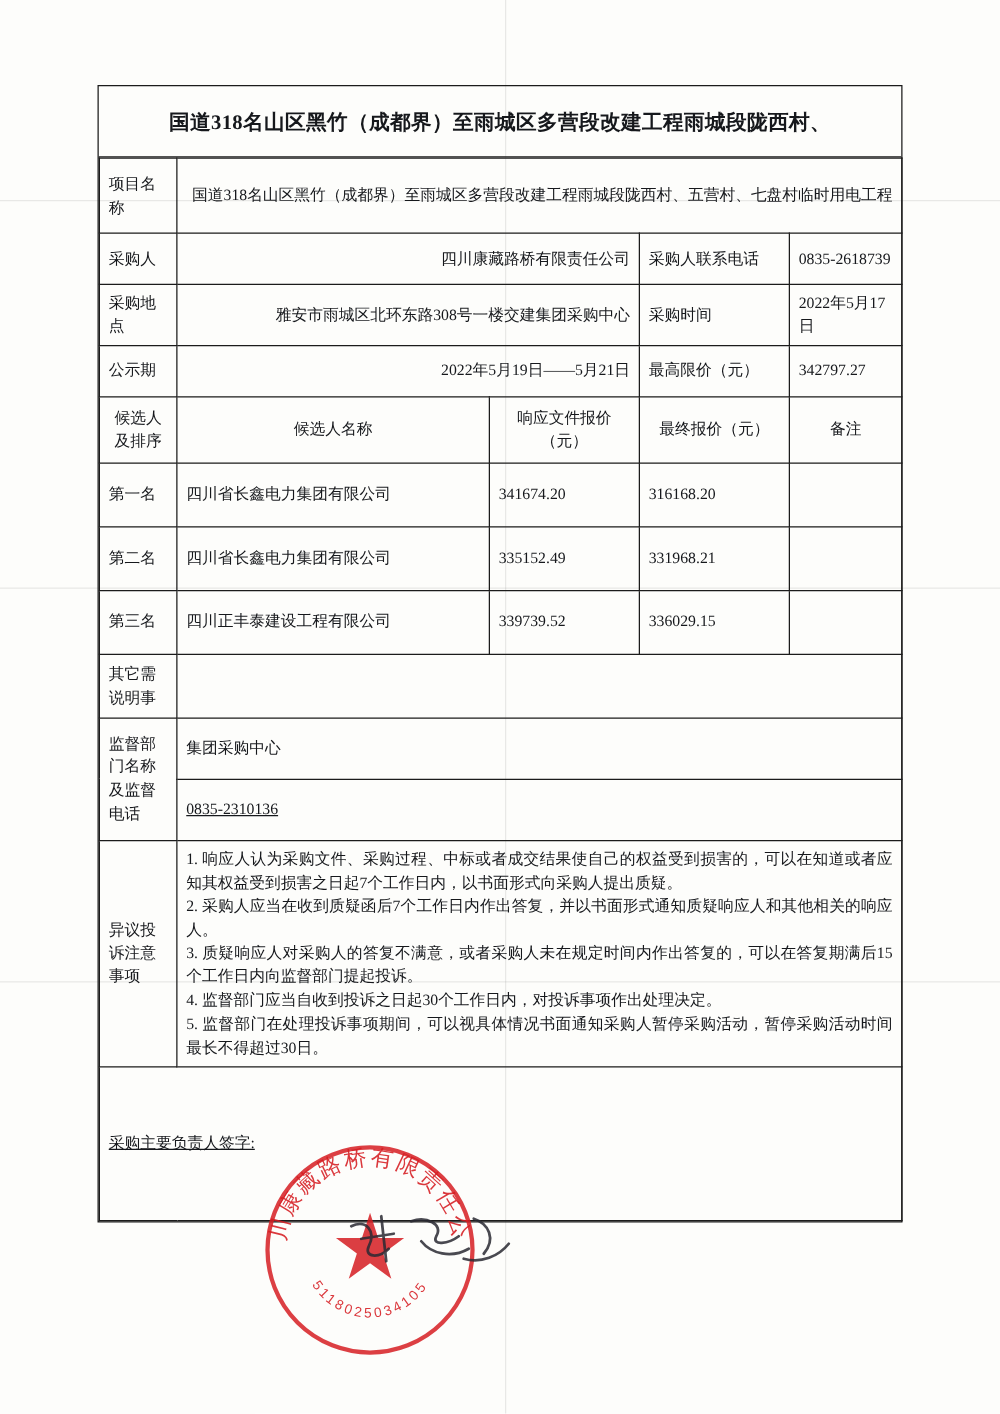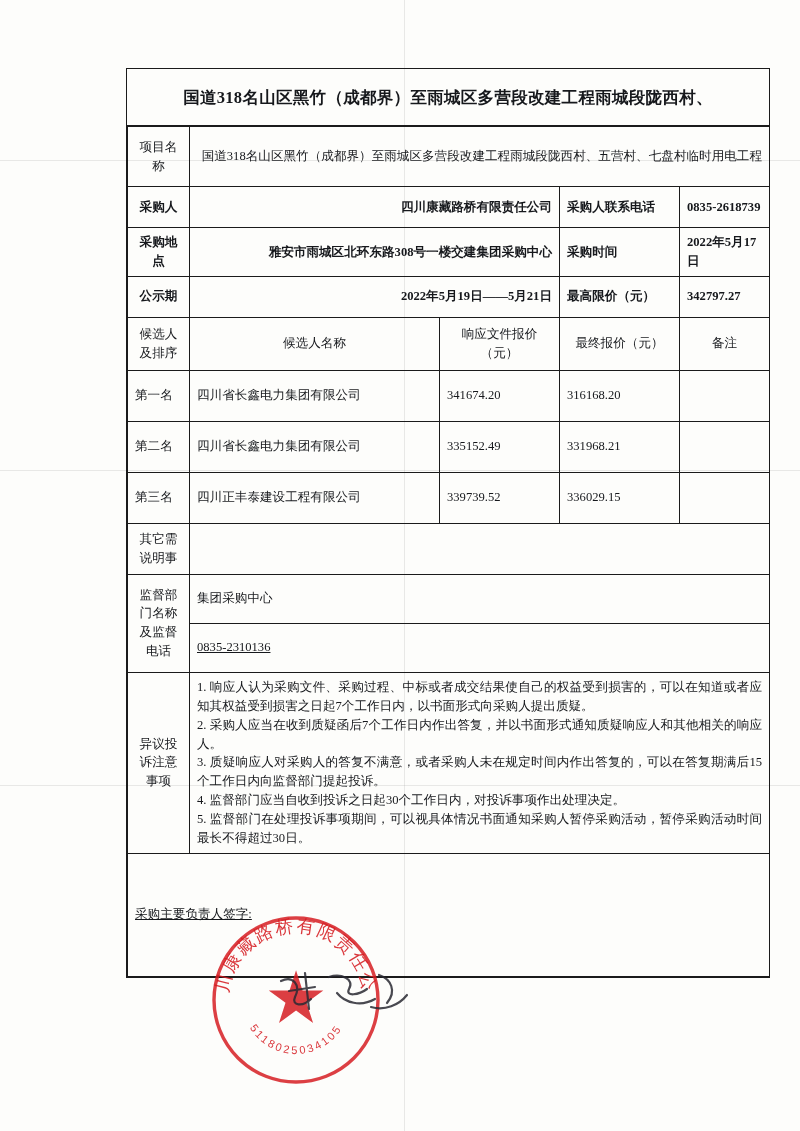--- a/index.html
+++ b/index.html
@@ -32,21 +32,20 @@
   .fold.v { top: 0; height: 1131px; width: 1px; }
 
   .doc {
     position: absolute;
     left: 78px;
     top: 68px;
     width: 644px;
     border: 1px solid #1b1b1b;
     box-sizing: border-box;
     background: transparent;
-    margin-left: 48px;
   }
   .title-cell {
     border-bottom: 1px solid #1b1b1b;
     padding: 16px 28px 14px 28px;
     text-align: center;
   }
   .title-line {
     font-size: 16.5px;
     font-weight: bold;
     line-height: 1.58;
@@ -59,26 +58,26 @@
   }
   table.grid td {
     border: 1px solid #1b1b1b;
     font-size: 12.6px;
     line-height: 1.5;
     padding: 5px 7px;
     vertical-align: middle;
     word-break: break-all;
   }
   td.lbl {
-    text-align: center;
+    text-align: left;
     width: 62px;
   }
   td.ctr { text-align: left; }
   td.left { text-align: right; }
-  .h-row td { height: 30px; font-weight: bold; }
+  .h-row td { height: 30px; }
   .cand-head td { text-align: center; font-size: 12.6px; height: 42px; }
   .cand-row td { height: 40px; }
   .note-cell {
     padding: 12px 14px 12px 14px;
     font-size: 12.6px;
     line-height: 1.78;
     text-align: justify;
     vertical-align: top;
   }
   .note-cell p { margin: 0; }

